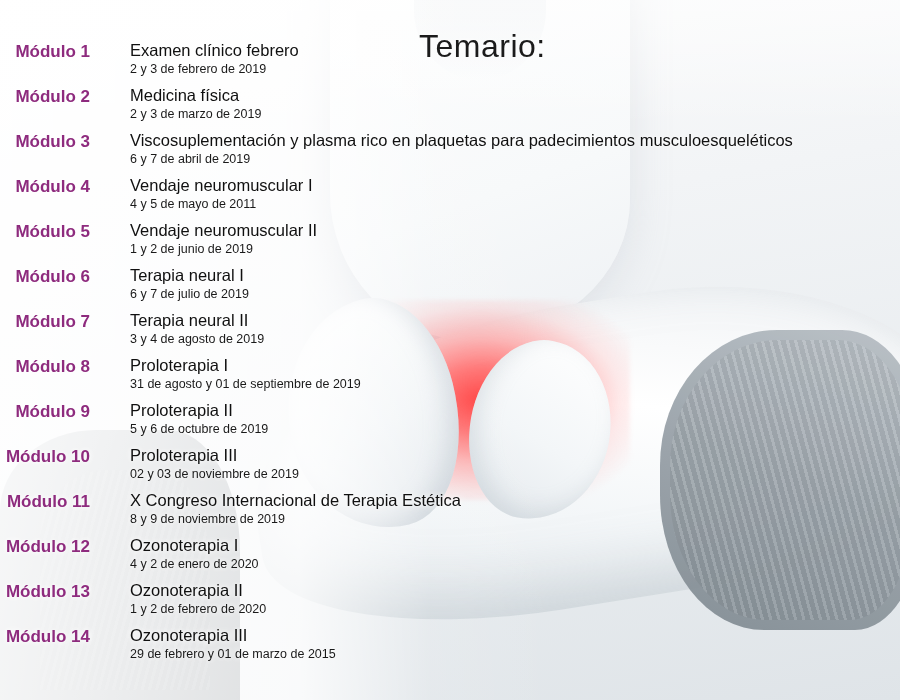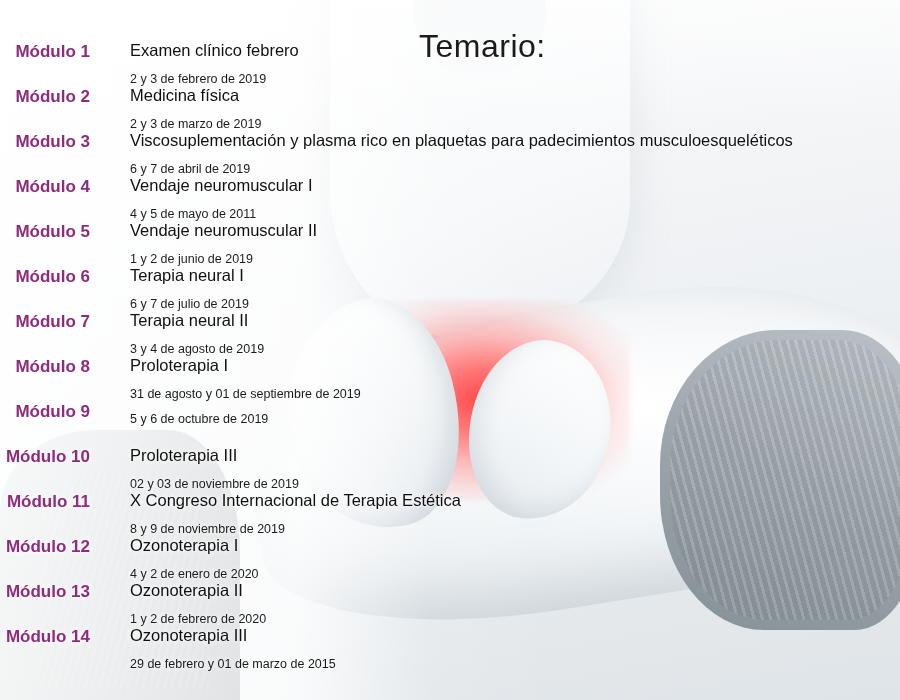--- a/index.html
+++ b/index.html
@@ -188,21 +188,20 @@
     color: #101010;
     line-height: 20px;
     text-shadow: 0 0 5px rgba(255,255,255,0.95), 0 0 11px rgba(255,255,255,0.9), 0 0 16px rgba(255,255,255,0.7);
   }
 
   .date {
     font-size: 12.5px;
     color: #1a1a1a;
     line-height: 18px;
     text-shadow: 0 0 5px rgba(255,255,255,0.95), 0 0 11px rgba(255,255,255,0.85);
-    margin-top: 10px;
   }
 </style>
 </head>
 <body>
 
 <div id="poster">
 
   <div class="photo">
     <div class="torso"></div>
     <div class="leg"></div>
@@ -278,20 +277,21 @@
       <div class="mod">Módulo 8</div>
       <div class="info">
         <div class="name">Proloterapia I</div>
         <div class="date">31 de agosto y 01 de septiembre de 2019</div>
       </div>
     </div>
 
     <div class="row">
       <div class="mod">Módulo 9</div>
       <div class="info">
+        <div class="name">Proloterapia II</div>
         <div class="date">5 y 6 de octubre de 2019</div>
       </div>
     </div>
 
     <div class="row">
       <div class="mod">Módulo 10</div>
       <div class="info">
         <div class="name">Proloterapia III</div>
         <div class="date">02 y 03 de noviembre de 2019</div>
       </div>

